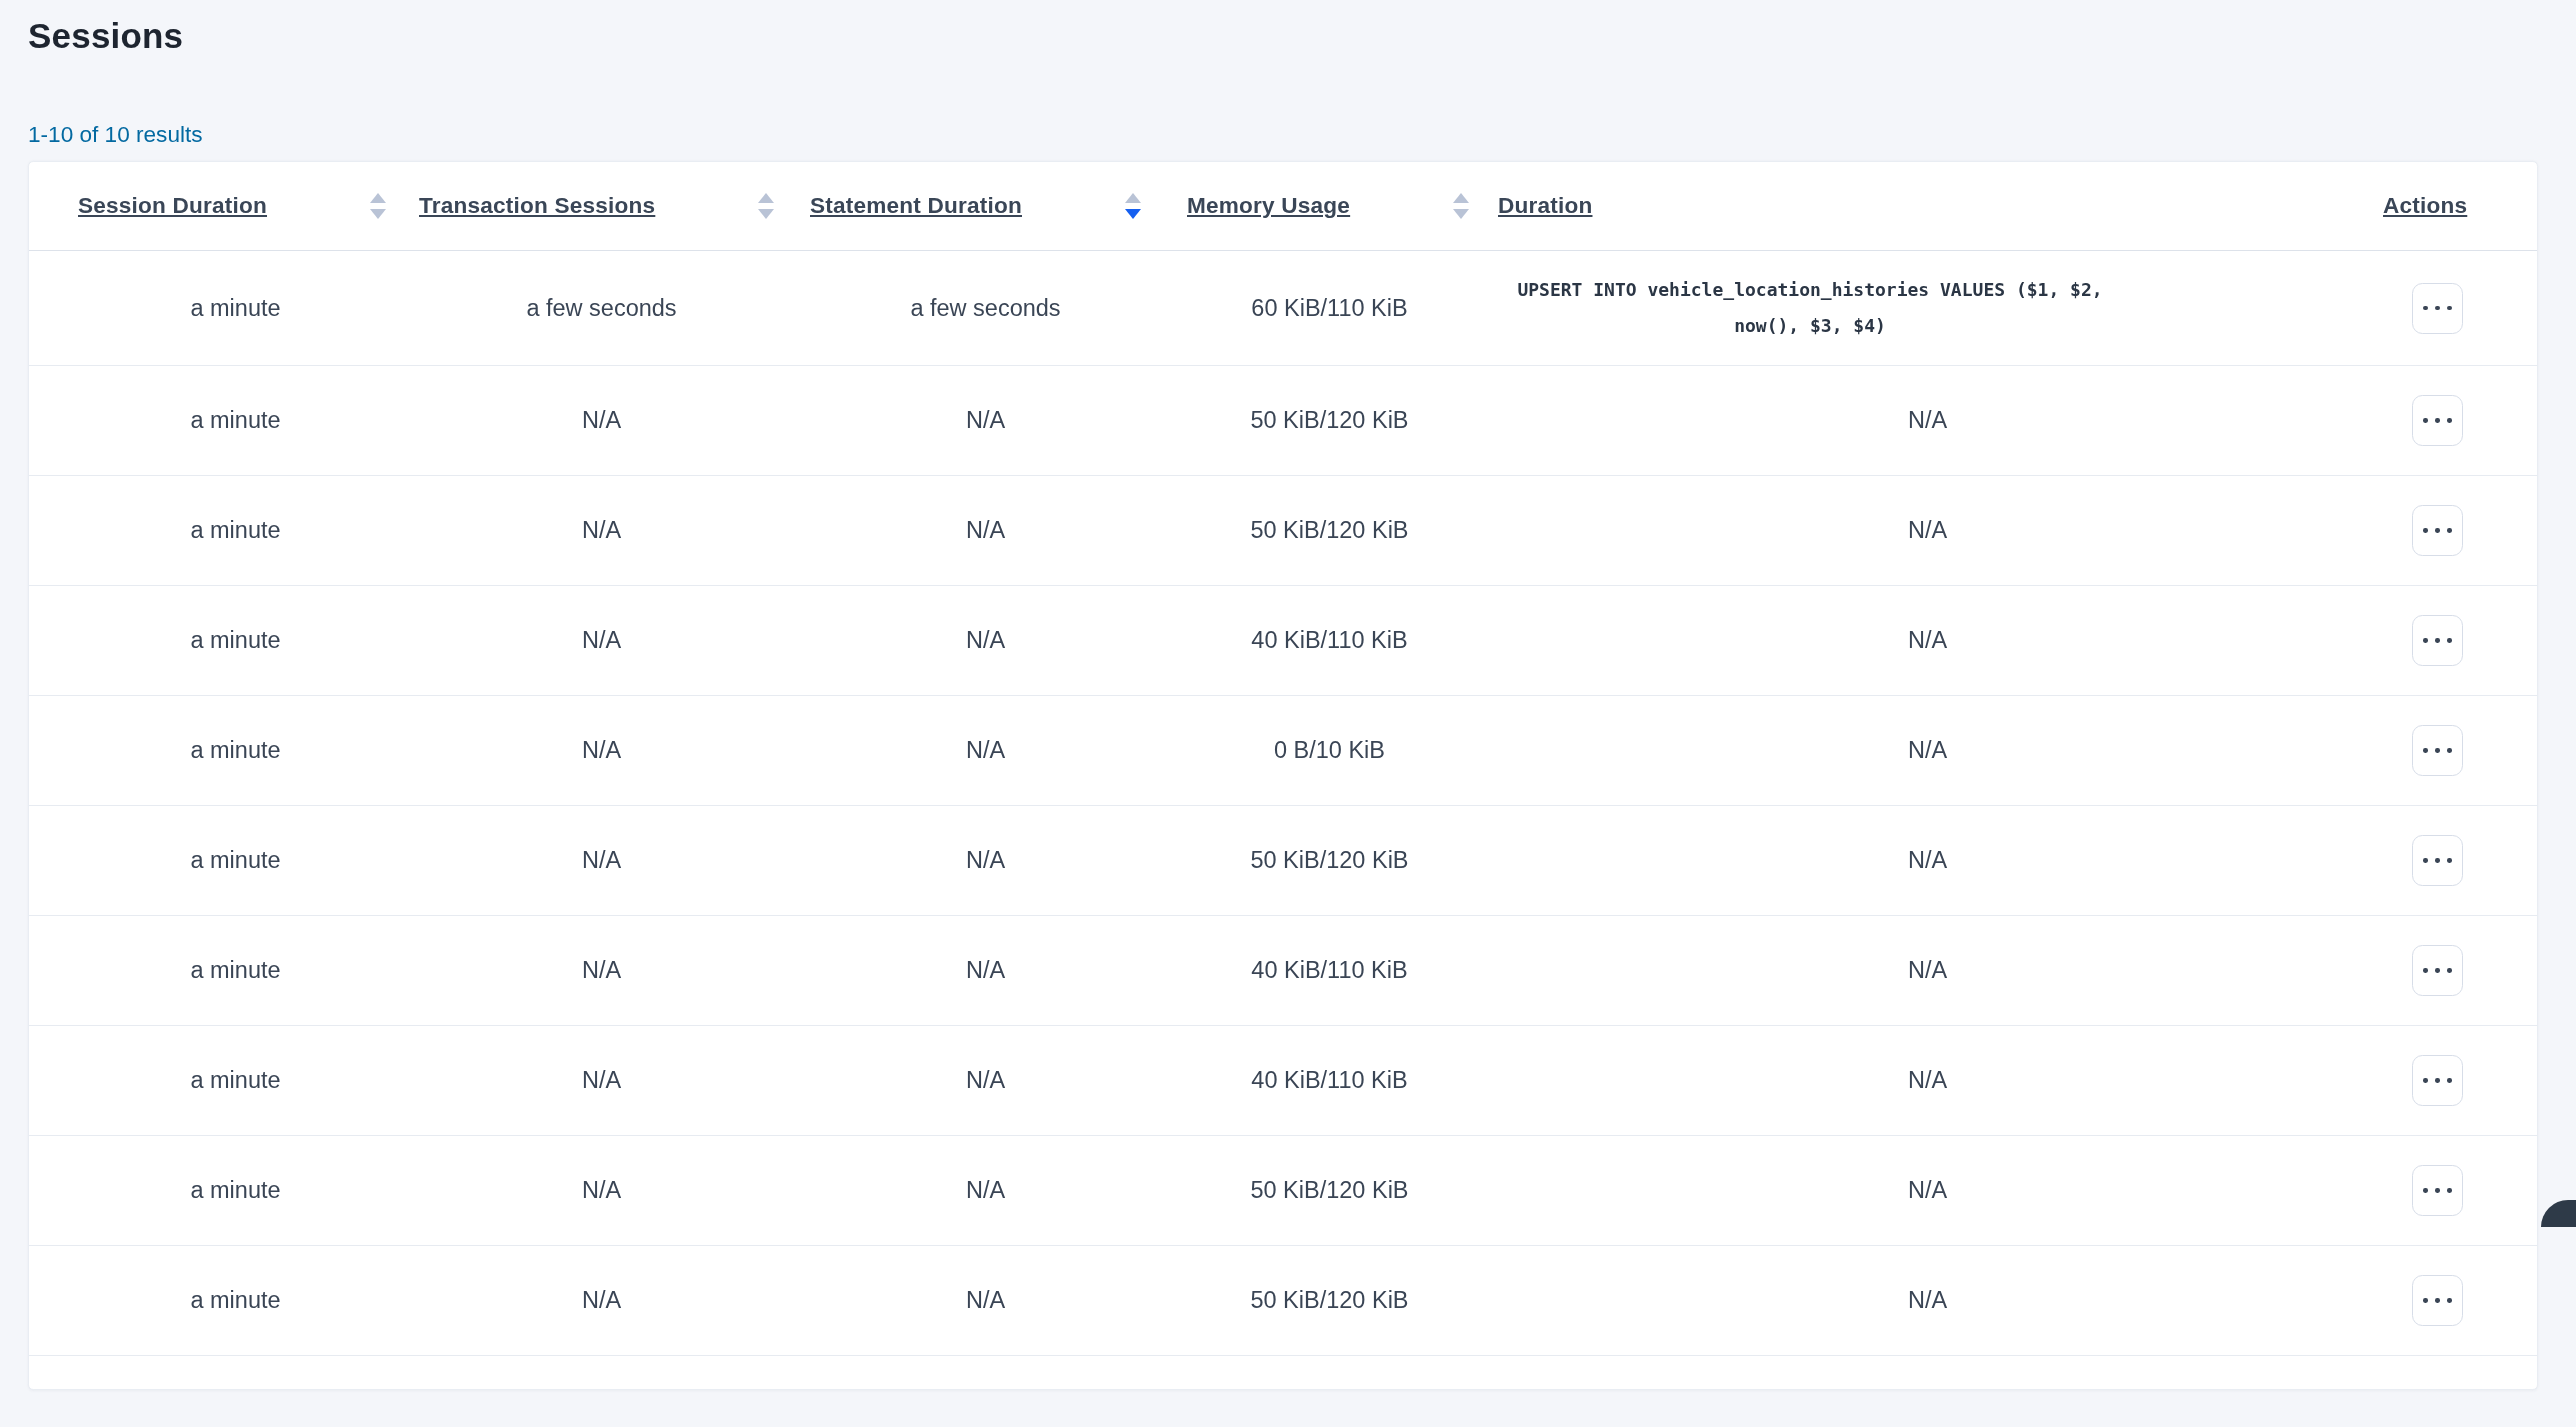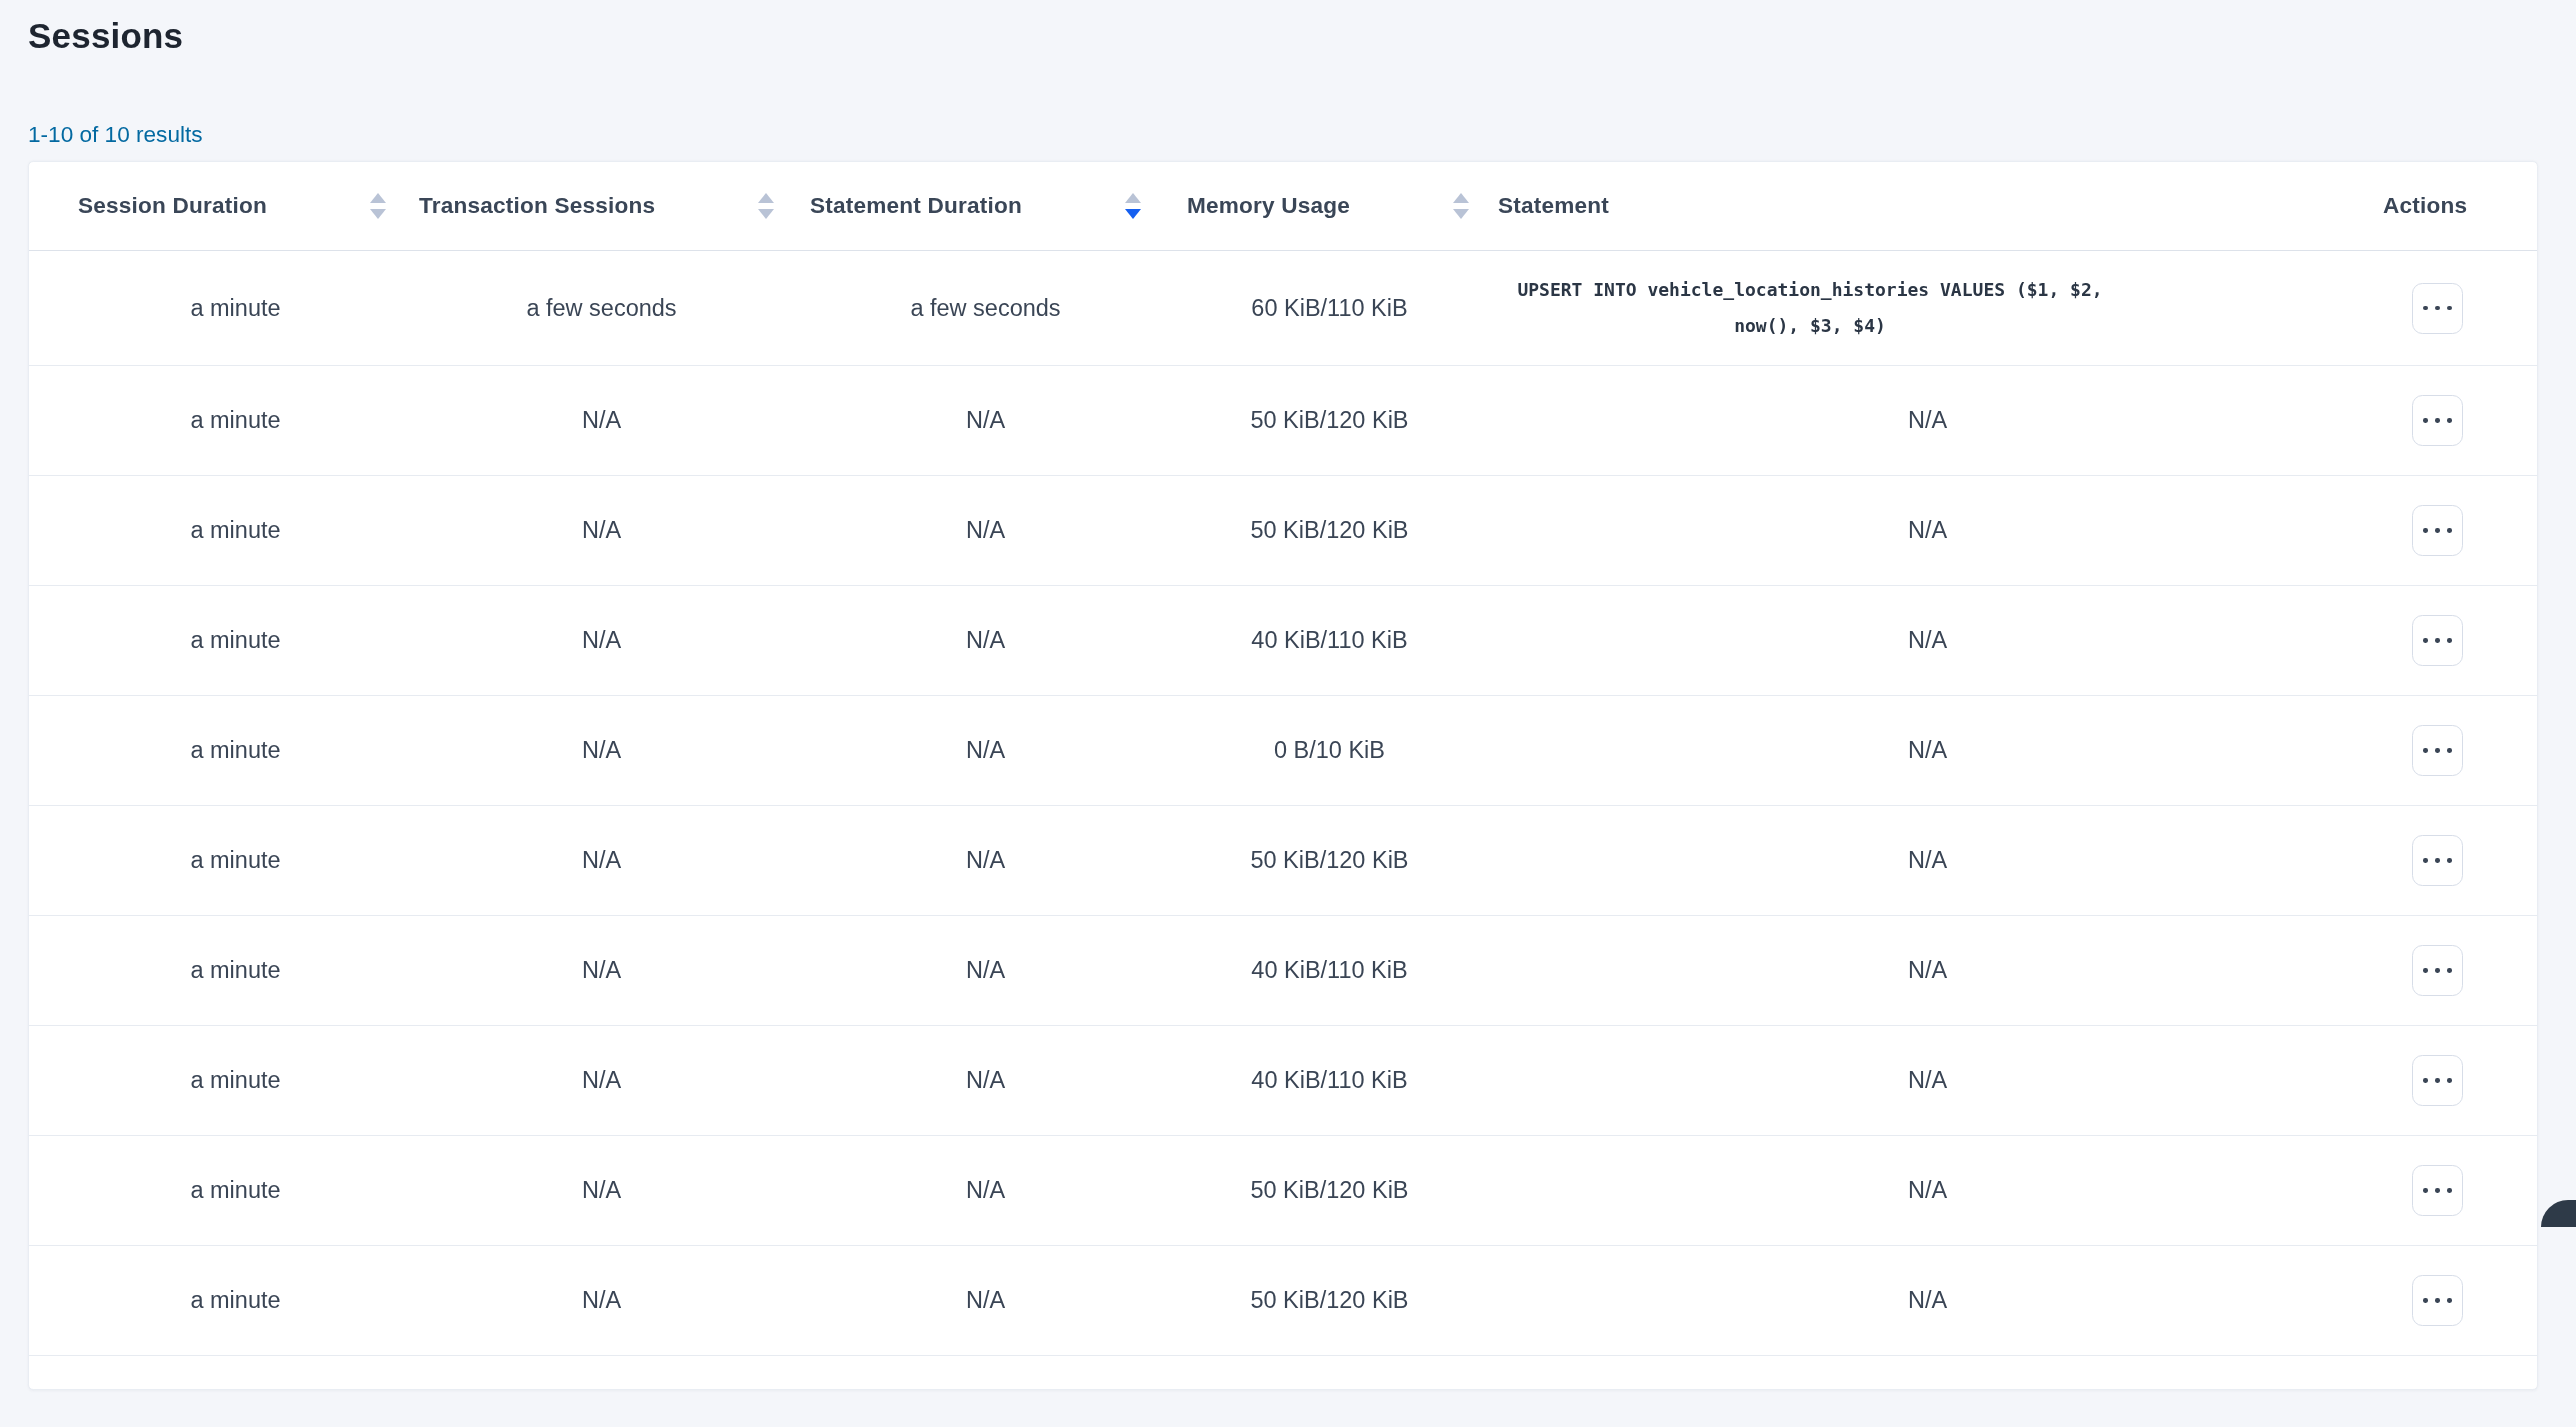--- a/index.html
+++ b/index.html
@@ -54,20 +54,21 @@
     height: 89px;
     border-bottom: 0.9px solid #dde2ea;
   }
   .th {
     display: flex;
     align-items: center;
     font-size: 22.6px;
     font-weight: 700;
     color: #3a4657;
     letter-spacing: 0.2px;
+    text-decoration: underline;
   }
   .th.actions { justify-content: flex-end; padding-right: 25px; }
   .sort-icon {
     display: inline-flex;
     flex-direction: column;
     align-items: center;
     margin-left: 103px;
     cursor: pointer;
   }
   .tri-up {
@@ -170,21 +171,21 @@
         </span>
       </div>
       <div class="th">
         <span>Memory Usage</span>
         <span class="sort-icon">
           <span class="tri-up"></span>
           <span class="tri-down"></span>
         </span>
       </div>
       <div class="th">
-        <span>Statement</span>
+        <span>Duration</span>
       </div>
       <div class="th actions">
         <span>Actions</span>
       </div>
     </div>
 
     <div id="table-body">
   <div class="grid-row trow">
     <div class="td">a minute</div>
     <div class="td">a few seconds</div>

